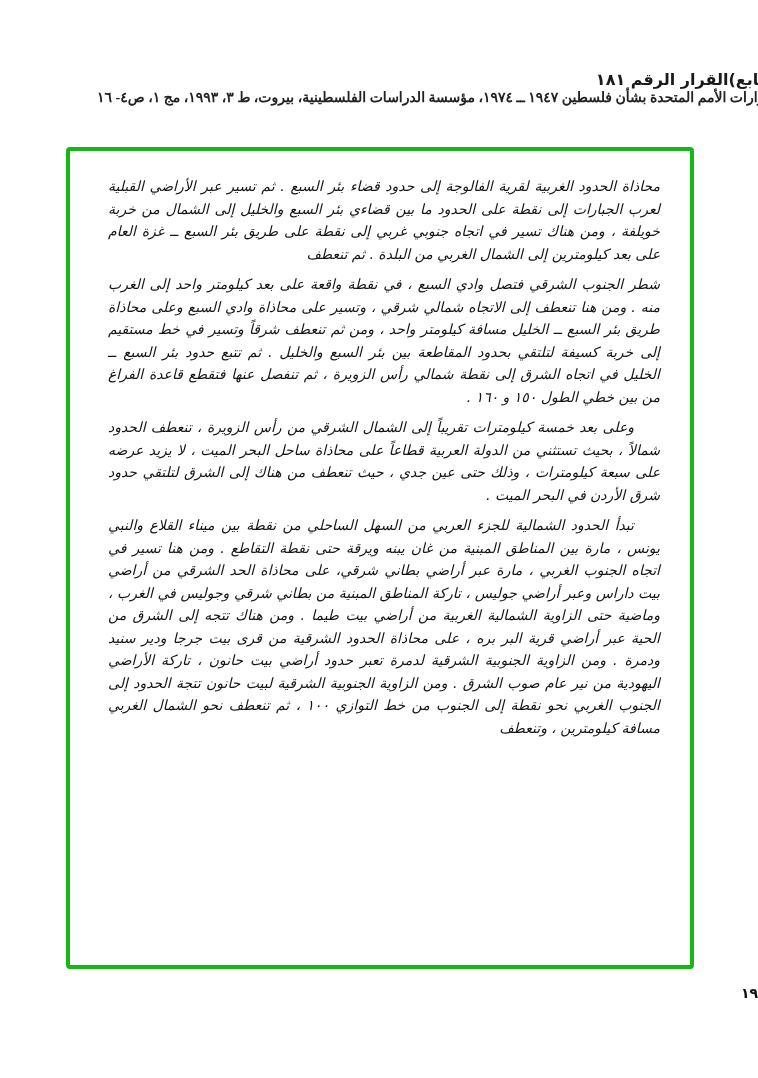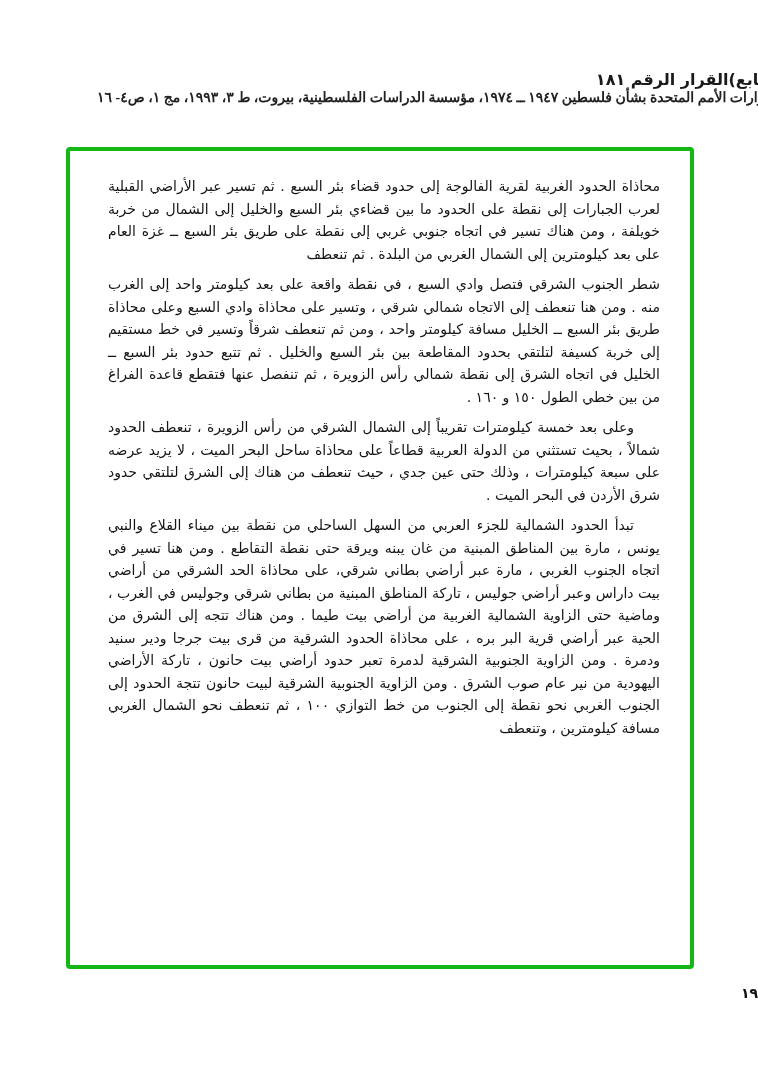--- a/index.html
+++ b/index.html
@@ -74,21 +74,21 @@
 </head>
 <body>
 
 <div class="page">
 
   <div class="header">
     <div class="doc-title">(تابع)القرار الرقم ١٨١</div>
     <div class="doc-citation">قرارات الأمم المتحدة بشأن فلسطين ١٩٤٧ ــ ١٩٧٤، مؤسسة الدراسات الفلسطينية، بيروت، ط ٣، ١٩٩٣، مج ١، ص٤- ١٦</div>
   </div>
 
-  <div class="content-box" style="border-color: rgb(21, 183, 21);">
+  <div class="content-box" style="border-color: rgb(21, 183, 21); font-style: italic;">
     <p class="para">محاذاة الحدود الغربية لقرية الفالوجة إلى حدود قضاء بئر السبع . ثم تسير عبر الأراضي القبلية لعرب الجبارات إلى نقطة على الحدود ما بين قضاءي بئر السبع والخليل إلى الشمال من خربة خويلفة ، ومن هناك تسير في اتجاه جنوبي غربي إلى نقطة على طريق بئر السبع ــ غزة العام على بعد كيلومترين إلى الشمال الغربي من البلدة . ثم تنعطف</p>
     <p class="para">شطر الجنوب الشرقي فتصل وادي السبع ، في نقطة واقعة على بعد كيلومتر واحد إلى الغرب منه . ومن هنا تنعطف إلى الاتجاه شمالي شرقي ، وتسير على محاذاة وادي السبع وعلى محاذاة طريق بئر السبع ــ الخليل مسافة كيلومتر واحد ، ومن ثم تنعطف شرقاً وتسير في خط مستقيم إلى خربة كسيفة لتلتقي بحدود المقاطعة بين بئر السبع والخليل . ثم تتبع حدود بئر السبع ــ الخليل في اتجاه الشرق إلى نقطة شمالي رأس الزويرة ، ثم تنفصل عنها فتقطع قاعدة الفراغ من بين خطي الطول ١٥٠ و ١٦٠ .</p>
     <p class="para indent">وعلى بعد خمسة كيلومترات تقريباً إلى الشمال الشرقي من رأس الزويرة ، تنعطف الحدود شمالاً ، بحيث تستثني من الدولة العربية قطاعاً على محاذاة ساحل البحر الميت ، لا يزيد عرضه على سبعة كيلومترات ، وذلك حتى عين جدي ، حيث تنعطف من هناك إلى الشرق لتلتقي حدود شرق الأردن في البحر الميت .</p>
     <p class="para indent">تبدأ الحدود الشمالية للجزء العربي من السهل الساحلي من نقطة بين ميناء القلاع والنبي يونس ، مارة بين المناطق المبنية من غان يبنه ويرقة حتى نقطة التقاطع . ومن هنا تسير في اتجاه الجنوب الغربي ، مارة عبر أراضي بطاني شرقي، على محاذاة الحد الشرقي من أراضي بيت داراس وعبر أراضي جوليس ، تاركة المناطق المبنية من بطاني شرقي وجوليس في الغرب ، وماضية حتى الزاوية الشمالية الغربية من أراضي بيت طيما . ومن هناك تتجه إلى الشرق من الحية عبر أراضي قرية البر بره ، على محاذاة الحدود الشرقية من قرى بيت جرجا ودير سنيد ودمرة . ومن الزاوية الجنوبية الشرقية لدمرة تعبر حدود أراضي بيت حانون ، تاركة الأراضي اليهودية من نير عام صوب الشرق . ومن الزاوية الجنوبية الشرقية لبيت حانون تتجة الحدود إلى الجنوب الغربي نحو نقطة إلى الجنوب من خط التوازي ١٠٠ ، ثم تنعطف نحو الشمال الغربي مسافة كيلومترين ، وتنعطف</p>
   </div>
 
   <div class="page-number">١٩</div>
 
 </div>
 

